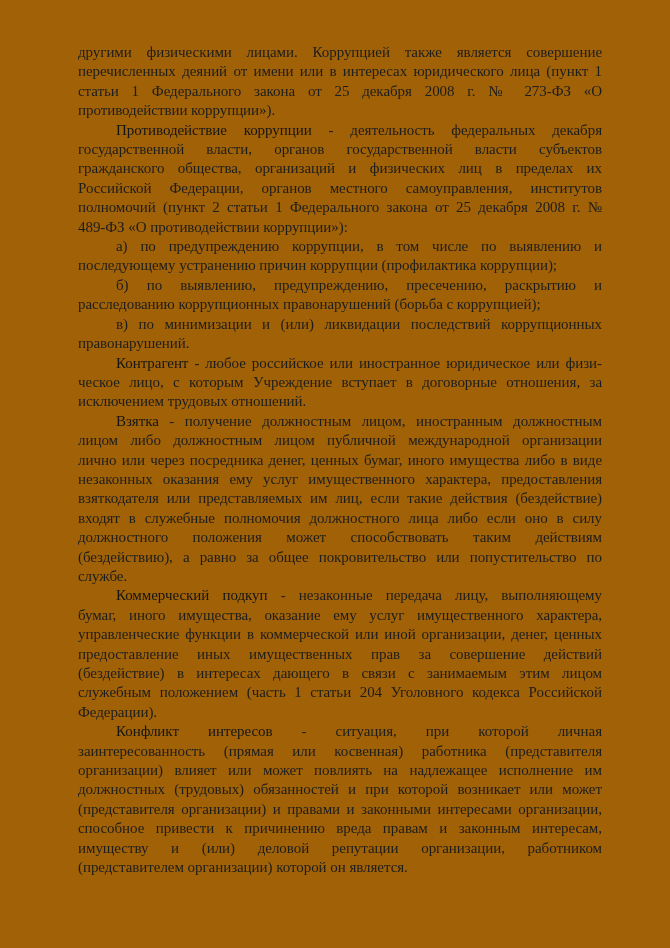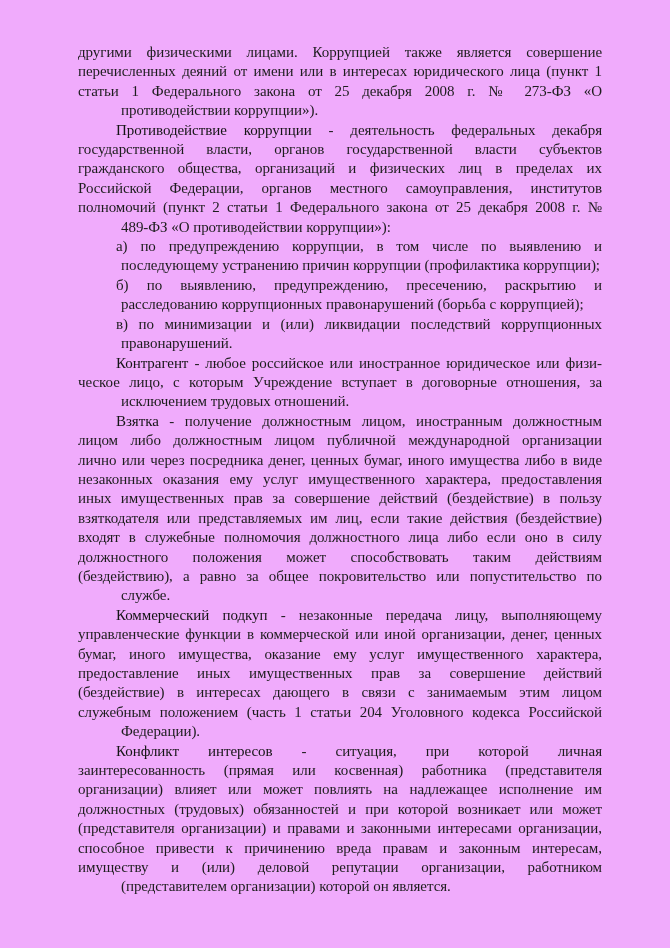--- a/index.html
+++ b/index.html
@@ -9,21 +9,21 @@
   body {
     width: 670px;
     height: 948px;
     background: #fcfcfa;
     overflow: hidden;
   }
   .page {
     position: relative;
     width: 670px;
     height: 948px;
-    background: #f0abfc;
+    background: #a16207;
   }
   .doc-text {
     position: absolute;
     left: 78px;
     top: 43px;
     width: 524px;
     font-family: "Liberation Serif", "DejaVu Serif", serif;
     font-size: 15px;
     line-height: 19.4px;
     color: #1d1d1d;
@@ -35,21 +35,20 @@
   }
   .line {
     text-align: justify;
     text-align-last: justify;
     white-space: normal;
     overflow: hidden;
   }
   .line.last {
     text-align: right;
     text-align-last: left;
-    margin-left: 43px;
   }
   .line.indent {
     text-indent: 38px;
   }
   .line b {
     font-weight: normal;
     color: #151515;
   }
 </style>
 </head>
@@ -86,31 +85,30 @@
       <div class="para">
         <div class="line indent"><b>Контрагент</b><span> - любое российское или иностранное юридическое или физи-</span></div>
         <div class="line">ческое лицо, с которым Учреждение вступает в договорные отношения, за</div>
         <div class="line last">исключением трудовых отношений.</div>
       </div>
       <div class="para">
         <div class="line indent"><b>Взятка</b><span> - получение должностным лицом, иностранным должностным</span></div>
         <div class="line">лицом либо должностным лицом публичной международной организации</div>
         <div class="line">лично или через посредника денег, ценных бумаг, иного имущества либо в виде</div>
         <div class="line">незаконных оказания ему услуг имущественного характера, предоставления</div>
-        <div class="line">иных имущественных прав за совершение действий (бездействие) в пользу</div>
         <div class="line">взяткодателя или представляемых им лиц, если такие действия (бездействие)</div>
         <div class="line">входят в служебные полномочия должностного лица либо если оно в силу</div>
         <div class="line">должностного положения может способствовать таким действиям</div>
         <div class="line">(бездействию), а равно за общее покровительство или попустительство по</div>
         <div class="line last">службе.</div>
       </div>
       <div class="para">
         <div class="line indent"><b>Коммерческий подкуп</b><span> - незаконные передача лицу, выполняющему</span></div>
+        <div class="line">бумаг, иного имущества, оказание ему услуг имущественного характера,</div>
         <div class="line">управленческие функции в коммерческой или иной организации, денег, ценных</div>
-        <div class="line">бумаг, иного имущества, оказание ему услуг имущественного характера,</div>
         <div class="line">предоставление иных имущественных прав за совершение действий</div>
         <div class="line">(бездействие) в интересах дающего в связи с занимаемым этим лицом</div>
         <div class="line">служебным положением (часть 1 статьи 204 Уголовного кодекса Российской</div>
         <div class="line last">Федерации).</div>
       </div>
       <div class="para">
         <div class="line indent"><b>Конфликт интересов</b><span> - ситуация, при которой личная</span></div>
         <div class="line">заинтересованность (прямая или косвенная) работника (представителя</div>
         <div class="line">организации) влияет или может повлиять на надлежащее исполнение им</div>
         <div class="line">должностных (трудовых) обязанностей и при которой возникает или может</div>

